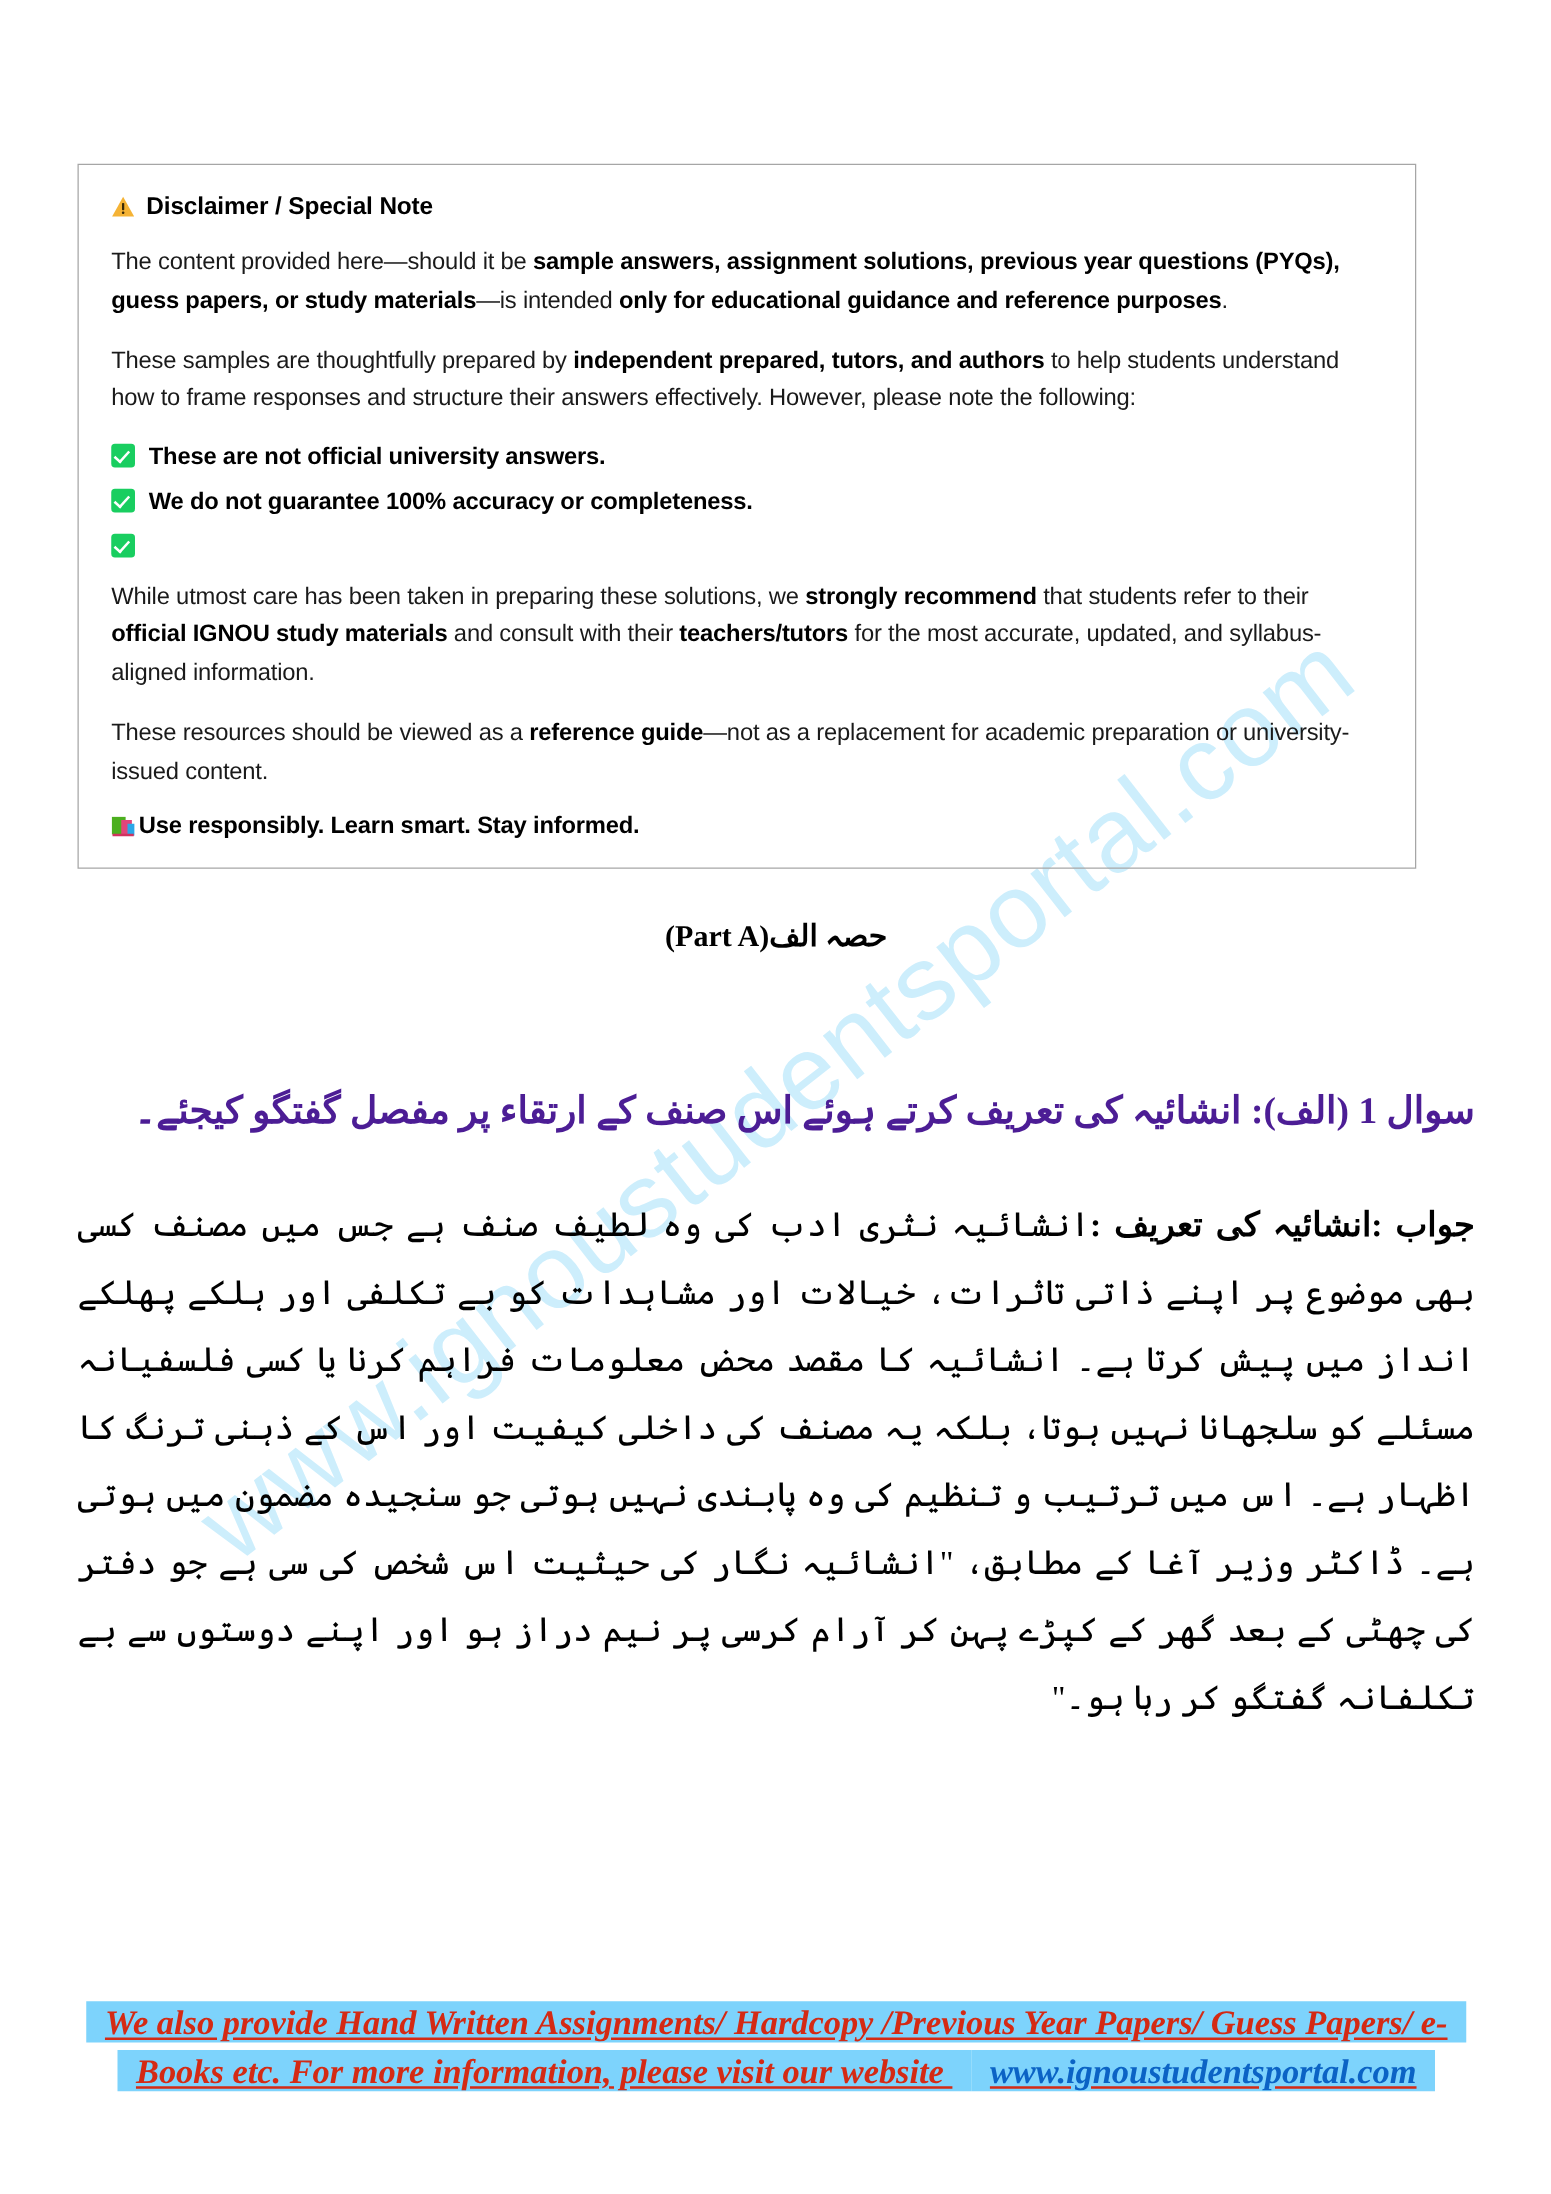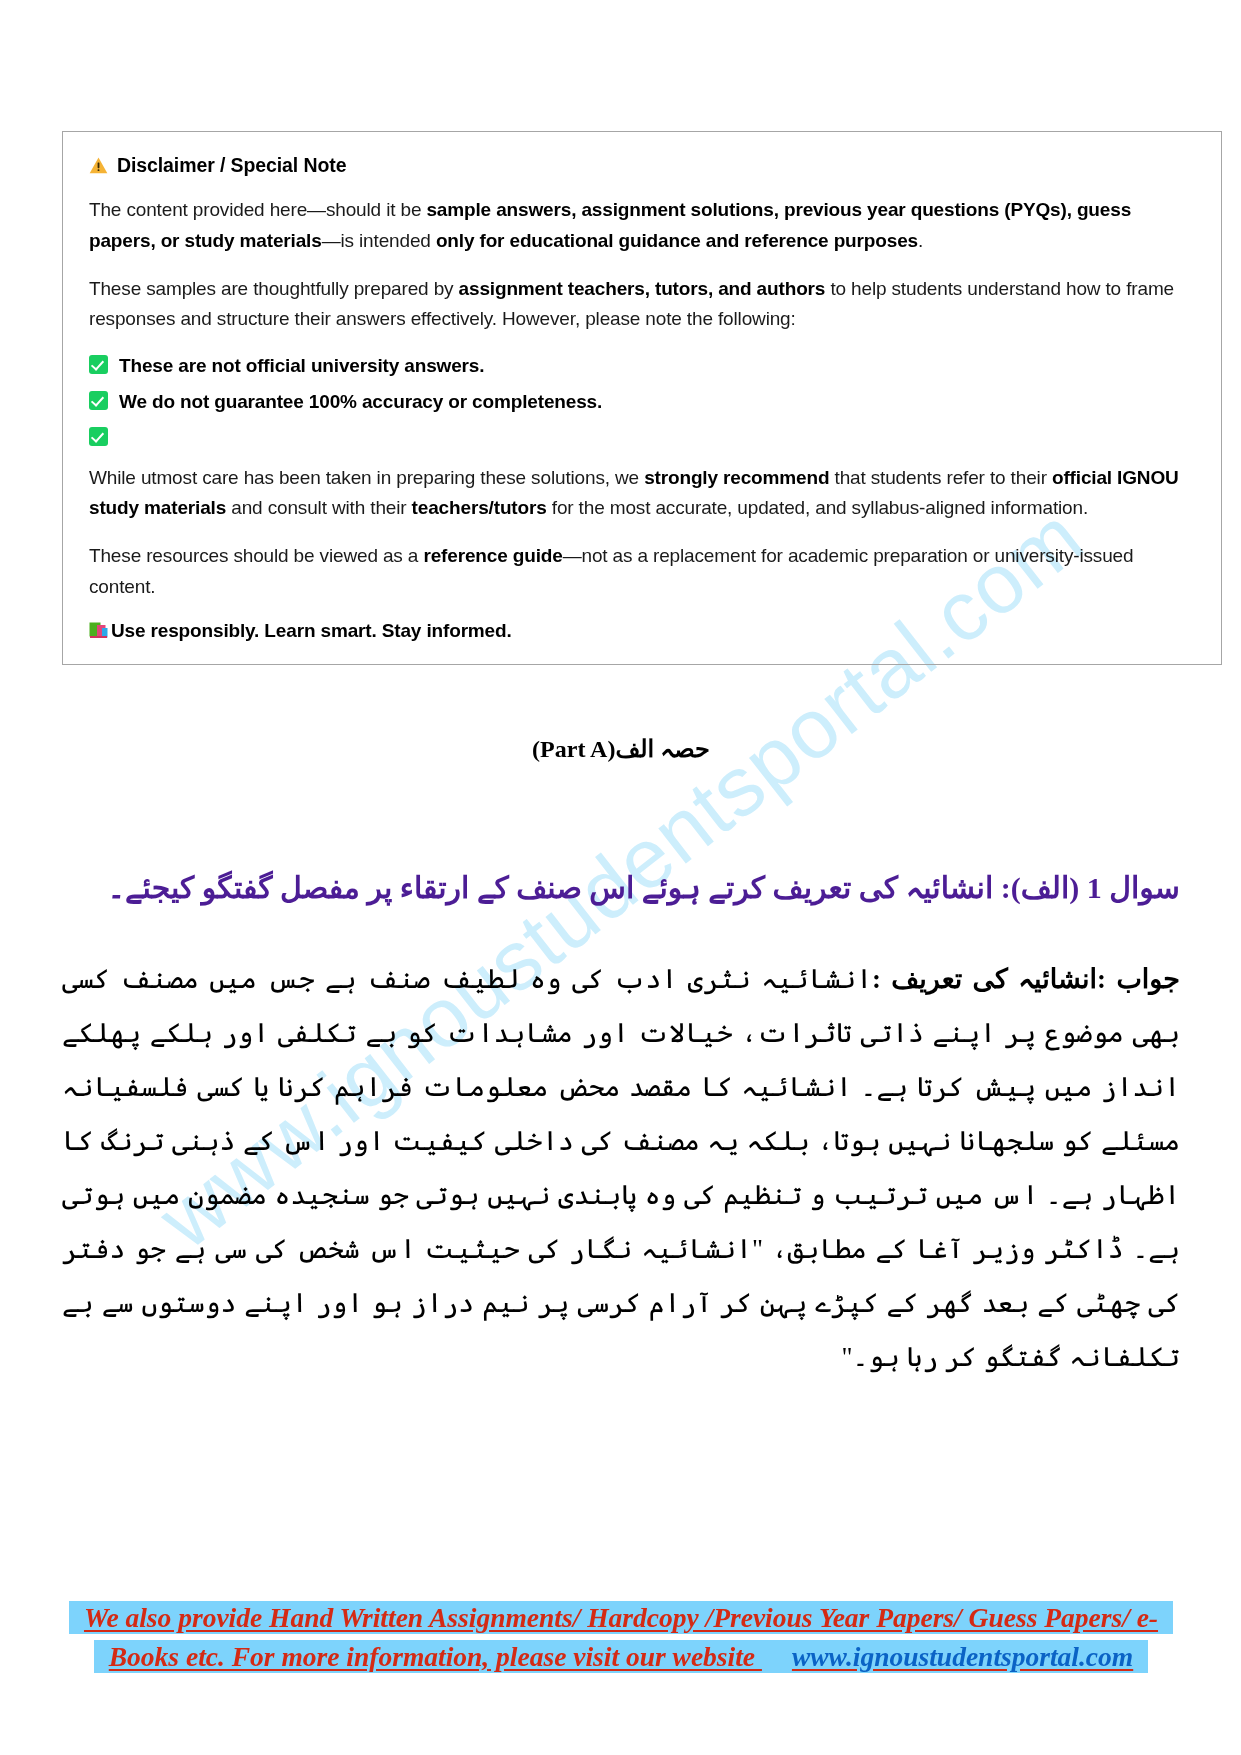--- a/index.html
+++ b/index.html
@@ -38,21 +38,21 @@
     pointer-events: none;
     z-index: 0;
     user-select: none;
   }
 
   
   .disclaimer-box {
     position: absolute;
     left: 62px;
     top: 131px;
-    width: 1160px;
+    width: 1071px;
     box-sizing: border-box;
     border: 1px solid #a6a6a6;
     background: transparent;
     padding: 18px 28px 22px 26px;
     z-index: 2;
   }
   .disclaimer-title {
     display: flex;
     align-items: center;
     gap: 9px;
@@ -217,21 +217,21 @@
         </svg>
       </span>
       <span>Disclaimer / Special Note</span>
     </div>
 
     <p class="disc-p">
       <span>The content provided here—should it be </span><b>sample answers, assignment solutions, previous year questions (PYQs), guess papers, or study materials</b><span>—is intended </span><b>only for educational guidance and reference purposes</b><span>.</span>
     </p>
 
     <p class="disc-p">
-      <span>These samples are thoughtfully prepared by </span><b>assignment teachers, tutors, and authors</b><span> to help students understand how to frame responses and structure their answers effectively. However, please note the following:</span>
+      <span>These samples are thoughtfully prepared by </span><b>independent prepared, tutors, and authors</b><span> to help students understand how to frame responses and structure their answers effectively. However, please note the following:</span>
     </p>
 
     <ul class="check-list">
       <li class="check-item">
         <span class="check-box"></span>
         <span>These are not official university answers.</span>
       </li>
       <li class="check-item">
         <span class="check-box"></span>
         <span>We do not guarantee 100% accuracy or completeness.</span>

